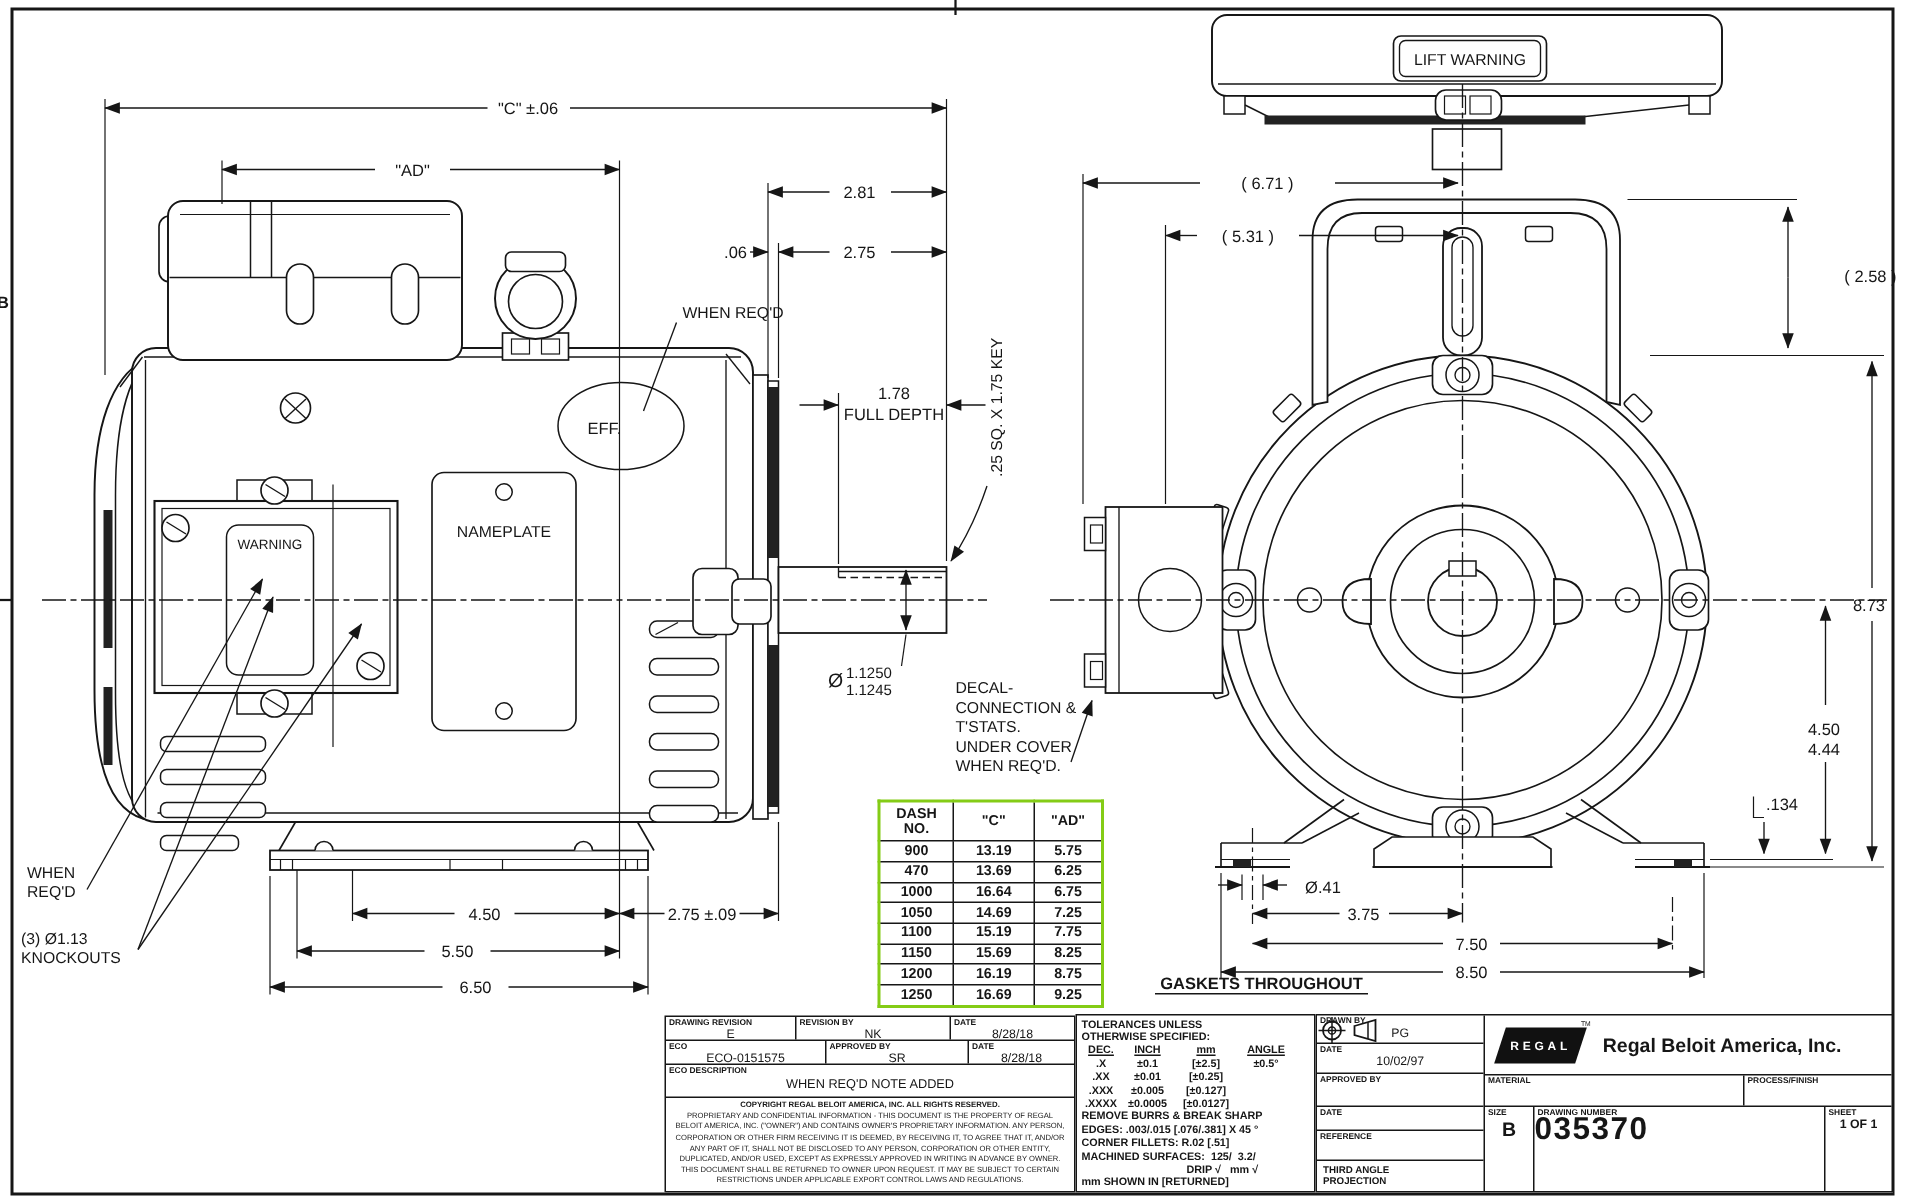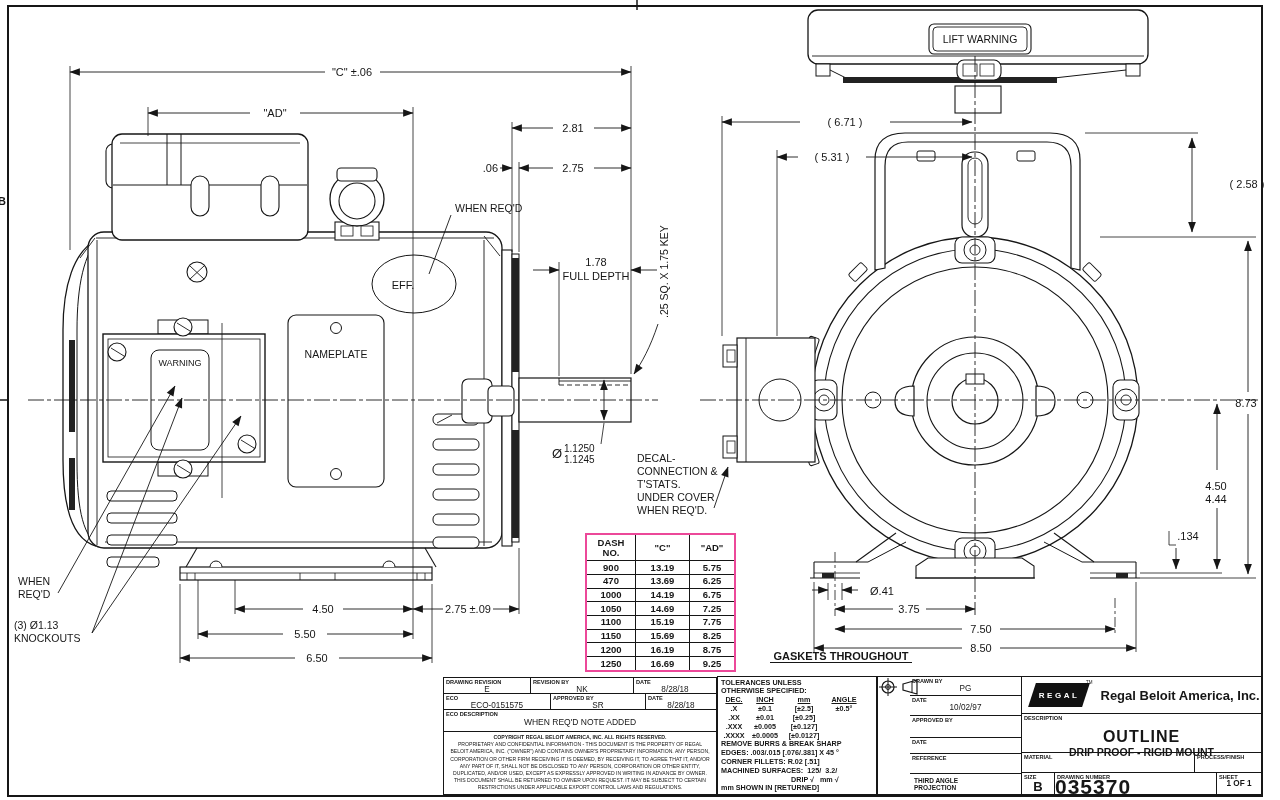--- a/index.html
+++ b/index.html
@@ -9,42 +9,42 @@
   svg text{font-family:"Liberation Sans",sans-serif;fill:#161616;}
   text.d{font-size:11px;}
   text.s{font-size:10.5px;}
   text.t{font-size:9px;}
   .abs{position:absolute;box-sizing:border-box;}
   
   #dimtable{left:585px;top:533px;width:151px;height:139px;background:#fff;z-index:3;}
   #dimtable table{border-collapse:collapse;width:100%;height:100%;}
   #dimtable td,#dimtable th{border:1.3px solid #161616;font-size:9.5px;font-weight:700;
       text-align:center;padding:0;line-height:10px;}
-  #dimtable table{border:2px solid #ec4899;}
+  #dimtable table{border:2px solid #84cc16;}
   
   .blk{background:#fff;border:1.6px solid #161616;z-index:3;}
   .lab{font-size:5.6px;line-height:6.5px;padding:1px 0 0 2px;text-align:left;font-weight:700;}
   .val{font-size:8.2px;line-height:8.5px;text-align:center;}
   
   #revblk{left:443px;top:677px;width:274px;height:118px;display:flex;flex-direction:column;}
   .rrow{display:flex;border-bottom:1px solid #161616;}
   .rcell{border-right:1px solid #161616;}
   .rcell:last-child{border-right:none;}
   #copyright{flex:1;padding:2px 5px 0 5px;}
   #copyright .c1{font-size:5.2px;line-height:7.2px;text-align:center;font-weight:700;}
   #copyright .c2{font-size:5.1px;line-height:7.15px;text-align:center;}
   
   #tolblk{left:717px;top:676px;width:160px;height:119px;padding:2px 14px 0 3px;font-weight:700;}
   #tolblk .tl{font-size:7.2px;line-height:8.2px;}
   #tolblk .tgrid{display:grid;grid-template-columns:26px 36px 42px 38px;font-size:7.2px;line-height:9px;}
   #tolblk .tgrid .hd{text-decoration:underline;}
   #tolblk .tgrid div{text-align:center;}
   #tolblk .note{font-size:7.2px;line-height:8.8px;white-space:pre;}
   
-  #titleblk{left:877px;top:676px;width:385px;height:119px;display:flex;padding-left:32px;}
+  #titleblk{left:877px;top:676px;width:385px;height:119px;display:flex;}
   #tb-left{width:111px;border-right:1px solid #161616;display:flex;flex-direction:column;}
   #tb-left > div{border-bottom:1px solid #161616;}
   #tb-left > div:last-child{border-bottom:none;}
   #tb-right{flex:1;display:flex;flex-direction:column;}
   #logo-row{height:39px;border-bottom:1px solid #161616;display:flex;align-items:center;padding-left:4px;}
   #regal-logo{width:54px;height:24px;background:#111;transform:skewX(-18deg);display:flex;
       align-items:center;justify-content:center;margin-left:6px;}
   #regal-logo span{color:#fff;font-size:8px;letter-spacing:2.5px;font-weight:700;transform:skewX(18deg);}
   #tm{font-size:4.5px;align-self:flex-start;margin-top:3px;}
   #company{font-size:13px;font-weight:700;margin-left:8px;}
@@ -448,21 +448,21 @@
             <td>13.19</td>
             <td>5.75</td>
           </tr>
     <tr>
             <td>470</td>
             <td>13.69</td>
             <td>6.25</td>
           </tr>
     <tr>
             <td>1000</td>
-            <td>14.19</td>
+            <td>16.64</td>
             <td>6.75</td>
           </tr>
     <tr>
             <td>1050</td>
             <td>14.69</td>
             <td>7.25</td>
           </tr>
     <tr>
             <td>1100</td>
             <td>15.19</td>
@@ -597,25 +597,20 @@
     </div>
   </div>
   <div id="tb-right">
     <div id="logo-row">
       <div id="regal-logo">
             <span>REGAL</span>
           </div>
       <div id="tm">TM</div>
       <div id="company">Regal Beloit America, Inc.</div>
     </div>
-    <div id="desc-row">
-      <div class="lab">DESCRIPTION</div>
-      <div id="desc-line1">OUTLINE</div>
-      <div id="desc-line2">DRIP PROOF - RIGID MOUNT</div>
-    </div>
     <div id="mat-row">
       <div id="mat-cell">
         <div class="lab">MATERIAL</div>
         <div class="val"></div>
       </div>
       <div style="flex:1">
         <div class="lab">PROCESS/FINISH</div>
         <div class="val"></div>
       </div>
     </div>

